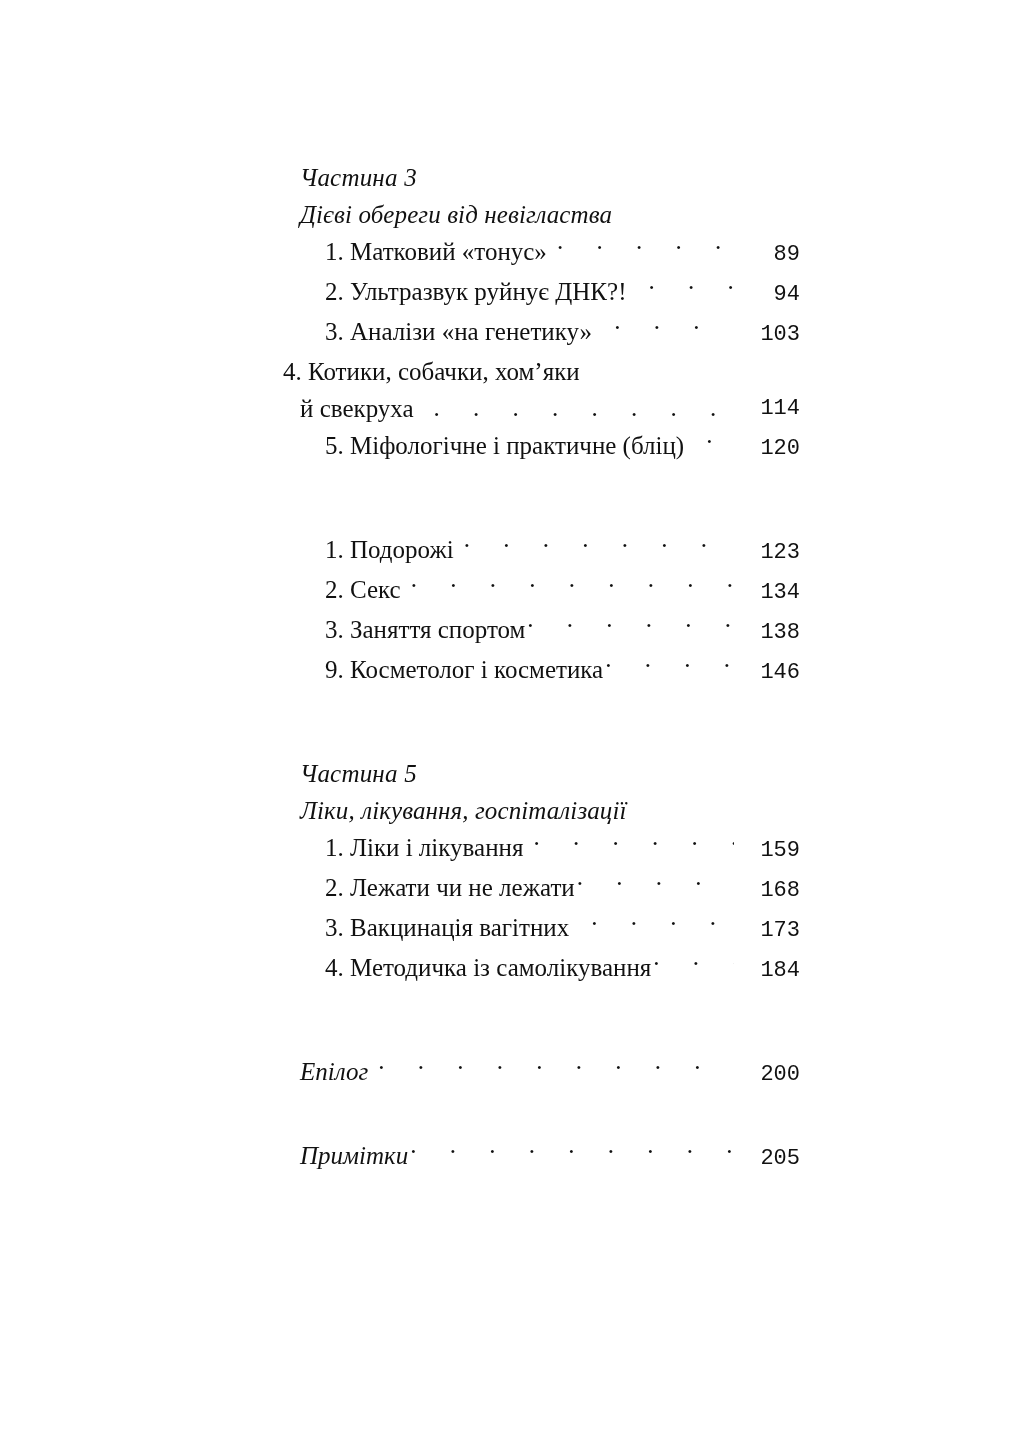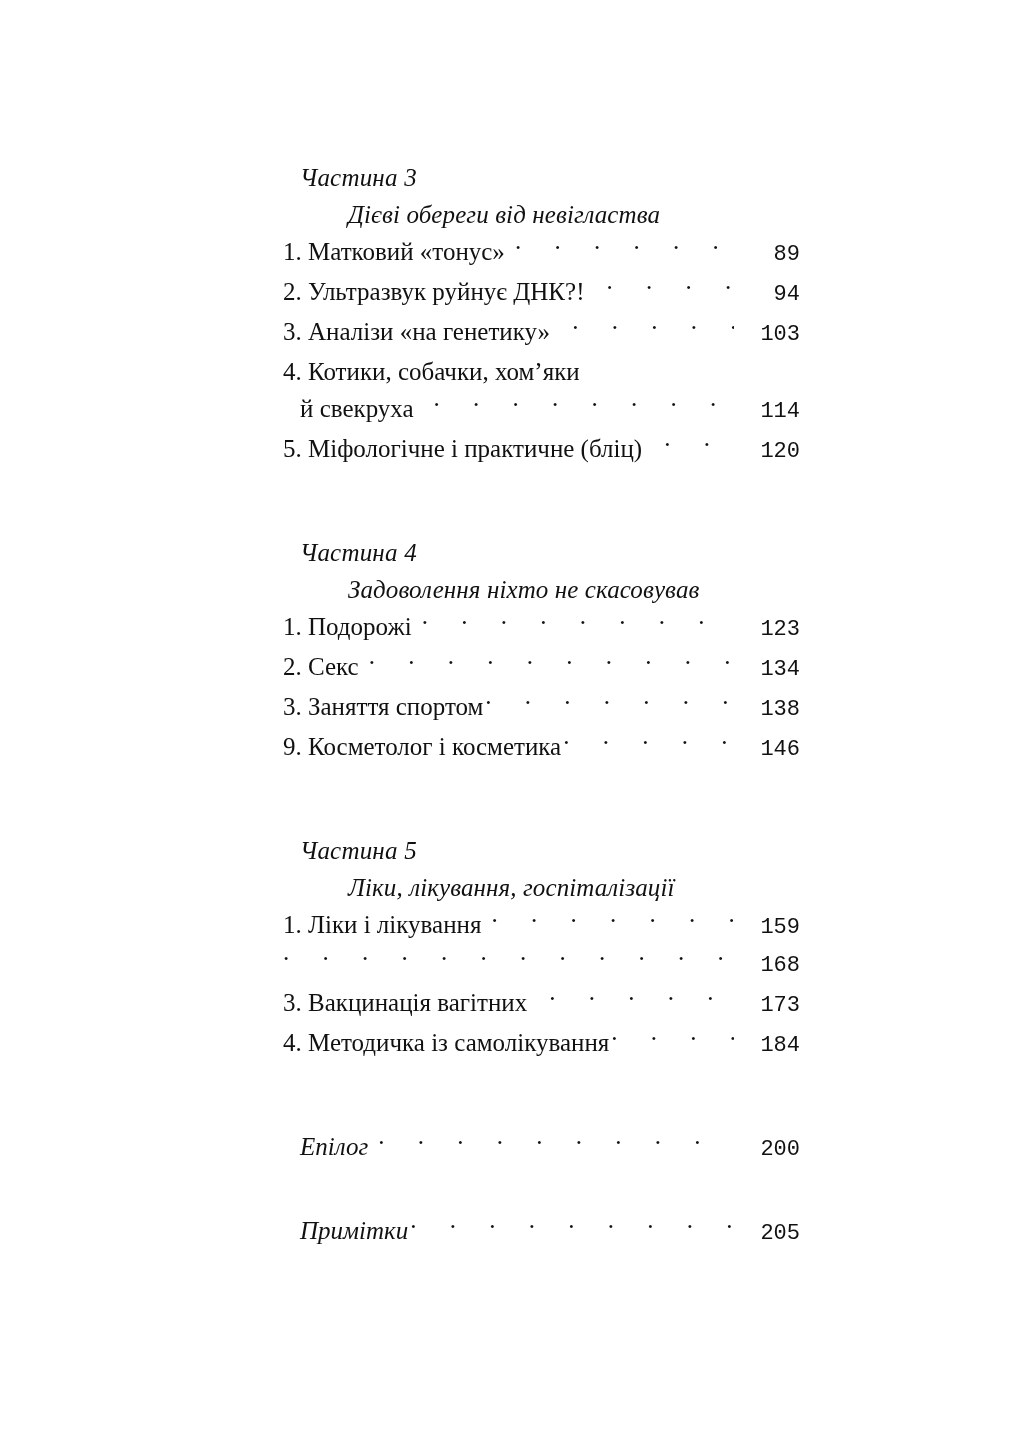--- a/index.html
+++ b/index.html
@@ -48,30 +48,30 @@
   .part-subtitle {
     font-style: italic;
     font-weight: normal;
     font-size: 25px;
     line-height: 37px;
     letter-spacing: 0.2px;
     white-space: nowrap;
   }
   .part-subtitle {
     letter-spacing: 0.1px;
-    margin-left: 48px;
   }
 
   
   .entry {
     display: flex;
     align-items: baseline;
     font-size: 25px;
     line-height: 37px;
     white-space: nowrap;
+    margin-left: 42px;
   }
   .entry-title {
     flex: 0 0 auto;
     padding-right: 10px;
   }
   .entry-title.gap-wide {
     padding-right: 22px;
   }
   .entry-title.gap-none {
     padding-right: 2px;
@@ -104,20 +104,21 @@
 
   
   .entry-wrap-first {
     font-size: 25px;
     line-height: 37px;
     white-space: nowrap;
     font-family: Liberation Serif, serif;
   }
   .entry-wrap-second {
     margin-left: 17px;
+    align-items: flex-end;
   }
   .entry-wrap-second .entry-title {
     padding-right: 20px;
   }
 
   
   .tail {
     margin-top: 63px;
   }
   .tail .entry {
@@ -169,24 +170,20 @@
       </div>
 
       <div class="entry">
         <span class="entry-title gap-wide">5. Міфологічне і практичне (бліц)</span>
         <span class="leader"></span>
         <span class="page-num">120</span>
       </div>
     </section>
 
     <section class="part">
-      <div class="part-head">
-        <div class="part-label">Частина 4</div>
-        <div class="part-subtitle">Задоволення ніхто не скасовував</div>
-      </div>
 
       <div class="entry">
         <span class="entry-title">1. Подорожі</span>
         <span class="leader"></span>
         <span class="page-num">123</span>
       </div>
 
       <div class="entry">
         <span class="entry-title">2. Секс</span>
         <span class="leader"></span>
@@ -212,20 +209,21 @@
         <div class="part-subtitle">Ліки, лікування, госпіталізації</div>
       </div>
 
       <div class="entry">
         <span class="entry-title">1. Ліки і лікування</span>
         <span class="leader"></span>
         <span class="page-num">159</span>
       </div>
 
       <div class="entry">
+        <span class="entry-title gap-none">2. Лежати чи не лежати</span>
         <span class="leader"></span>
         <span class="page-num">168</span>
       </div>
 
       <div class="entry">
         <span class="entry-title gap-wide">3. Вакцинація вагітних</span>
         <span class="leader"></span>
         <span class="page-num">173</span>
       </div>
 

